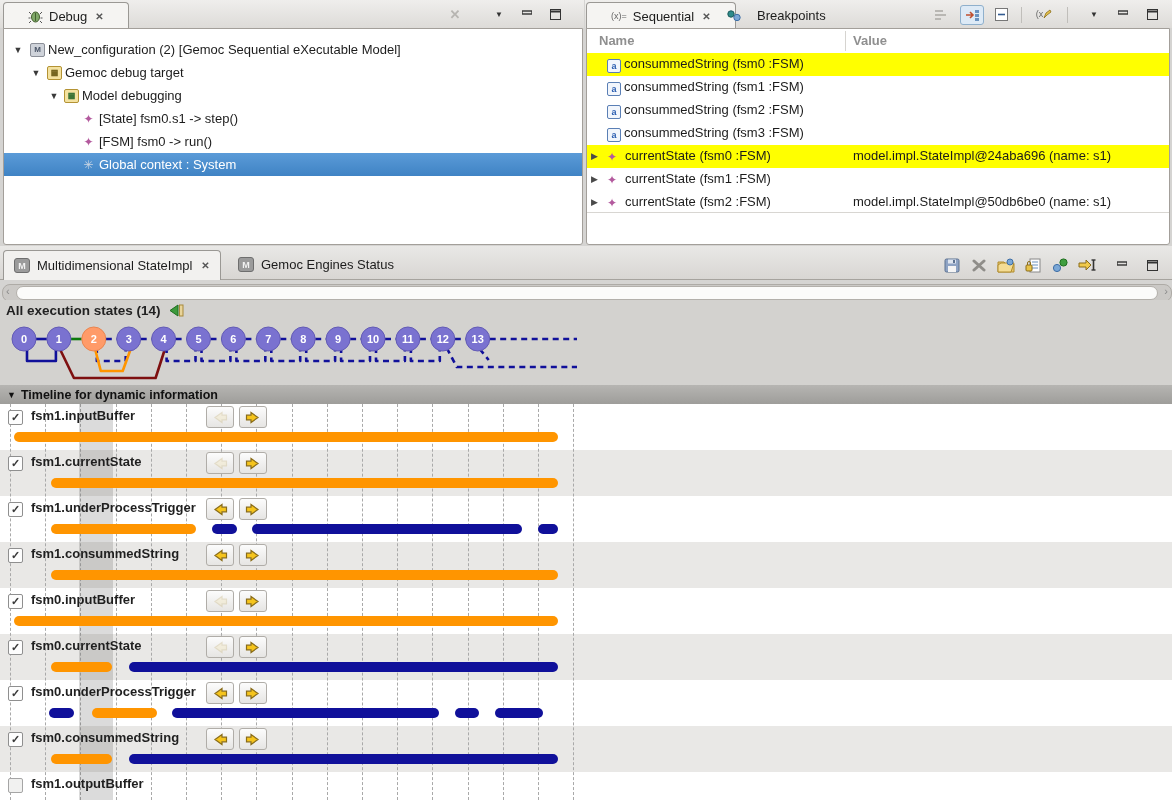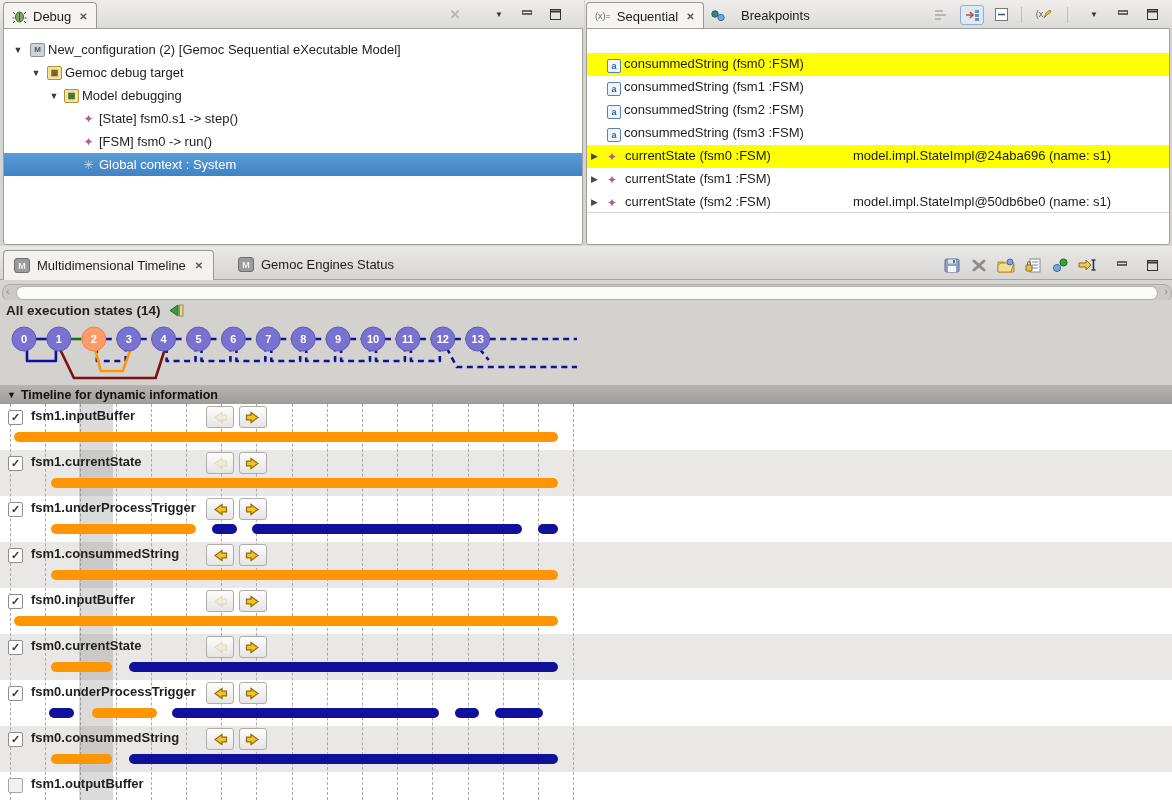--- a/index.html
+++ b/index.html
@@ -3,21 +3,21 @@
 <meta charset="utf-8">
 <style>
   html,body{margin:0;padding:0;}
   .app{position:relative;width:1172px;height:800px;background:#d5d4d2;
        font-family:"Liberation Sans",sans-serif;overflow:hidden;color:#1c1c1c;}
   .abs{position:absolute;}
 
   
   .tabbar{position:absolute;height:28px;background:linear-gradient(#efeeec,#dddbd8);}
   .tab{position:absolute;top:2px;height:26px;display:flex;align-items:center;gap:6px;
-       padding:0 8px;font-size:13px;white-space:nowrap;}
+       padding:0 24px;font-size:13px;white-space:nowrap;}
   .tab.active{background:#f5f4f2;border:1px solid #9a9894;border-bottom:none;
        border-radius:4px 4px 0 0;}
   .tabclose{font-size:10px;font-weight:bold;color:#555;margin-left:2px;}
   .panelbody{position:absolute;background:#ffffff;border:1px solid #a39f9a;
        border-radius:0 0 3px 3px;overflow:hidden;}
   .tbico{position:absolute;top:5px;width:22px;height:18px;display:flex;
        align-items:center;justify-content:center;}
 
   
   .trow{position:absolute;left:0;right:0;height:23px;display:flex;align-items:center;font-size:13px;}
@@ -224,20 +224,25 @@
         </svg>
       </div>
     <div class="tbico" style="left:556px;">
       <svg width="11" height="11">
           <rect x="0.5" y="0.5" width="10" height="10" fill="none" stroke="#333"></rect>
           <line x1="0.5" y1="2.5" x2="10.5" y2="2.5" stroke="#333" stroke-width="2"></line>
         </svg>
       </div>
   </div>
   <div class="panelbody" style="left:586px;top:28px;width:582px;height:215px;">
+    <div class="vhead">
+      <span style="left:12px;">Name</span>
+      <span style="left:266px;">Value</span>
+      <div class="abs" style="left:258px;top:2px;width:1px;height:20px;background:#d6d4d0;"></div>
+    </div>
     <div id="vars-rows" class="abs" style="left:0;top:24px;right:0;bottom:0;">
         <div class="vrow hl" style="top: 0px;">
           <span class="vico" style="left:20px"><span class="strchip">a</span></span>
           <span class="vname" style="left:37px">consummedString (fsm0 :FSM)</span>
           <span class="vval"></span>
         </div>
         <div class="vrow" style="top: 23px;">
           <span class="vico" style="left:20px"><span class="strchip">a</span></span>
           <span class="vname" style="left:37px">consummedString (fsm1 :FSM)</span>
           <span class="vval"></span>
@@ -269,21 +274,21 @@
           <span class="vname" style="left:38px">currentState (fsm2 :FSM)</span>
           <span class="vval">model.impl.StateImpl@50db6be0 (name: s1)</span>
         </div>
       </div>
     <div class="abs" style="left:0;top:183px;right:0;height:1px;background:#d8d6d2;"></div>
   </div>
 
   <div class="btabbar">
     <div class="btab active" style="left:3px;">
       <span class="mchip">M</span>
-      <span>Multidimensional Timeline</span>
+      <span>Multidimensional StateImpl</span>
       <span class="tabclose">✕</span>
     </div>
     <div class="btab" style="left:228px;">
       <span class="mchip">M</span>
       <span>Gemoc Engines Status</span>
     </div>
     <div class="btbico" style="left:940px;">
       <svg width="16" height="15">
           <rect x="1" y="1" width="14" height="13" rx="1.5" fill="#8ea3c4" stroke="#5d7290"></rect>
           <rect x="4" y="8" width="8" height="6" fill="#f4f4f4"></rect>

